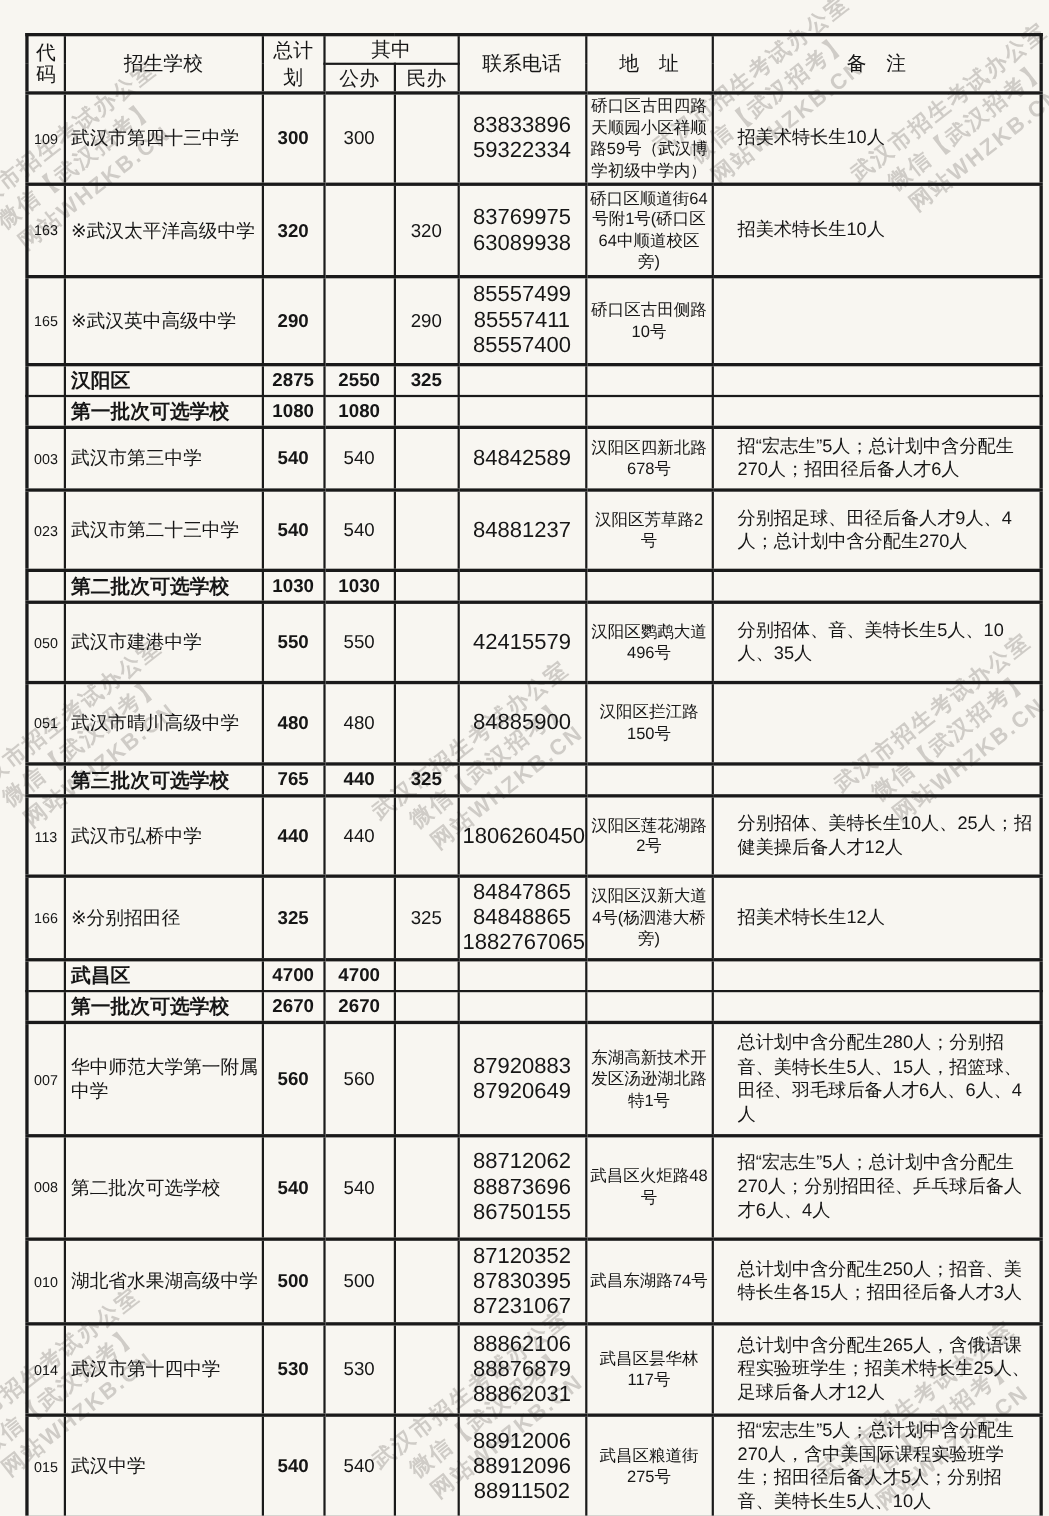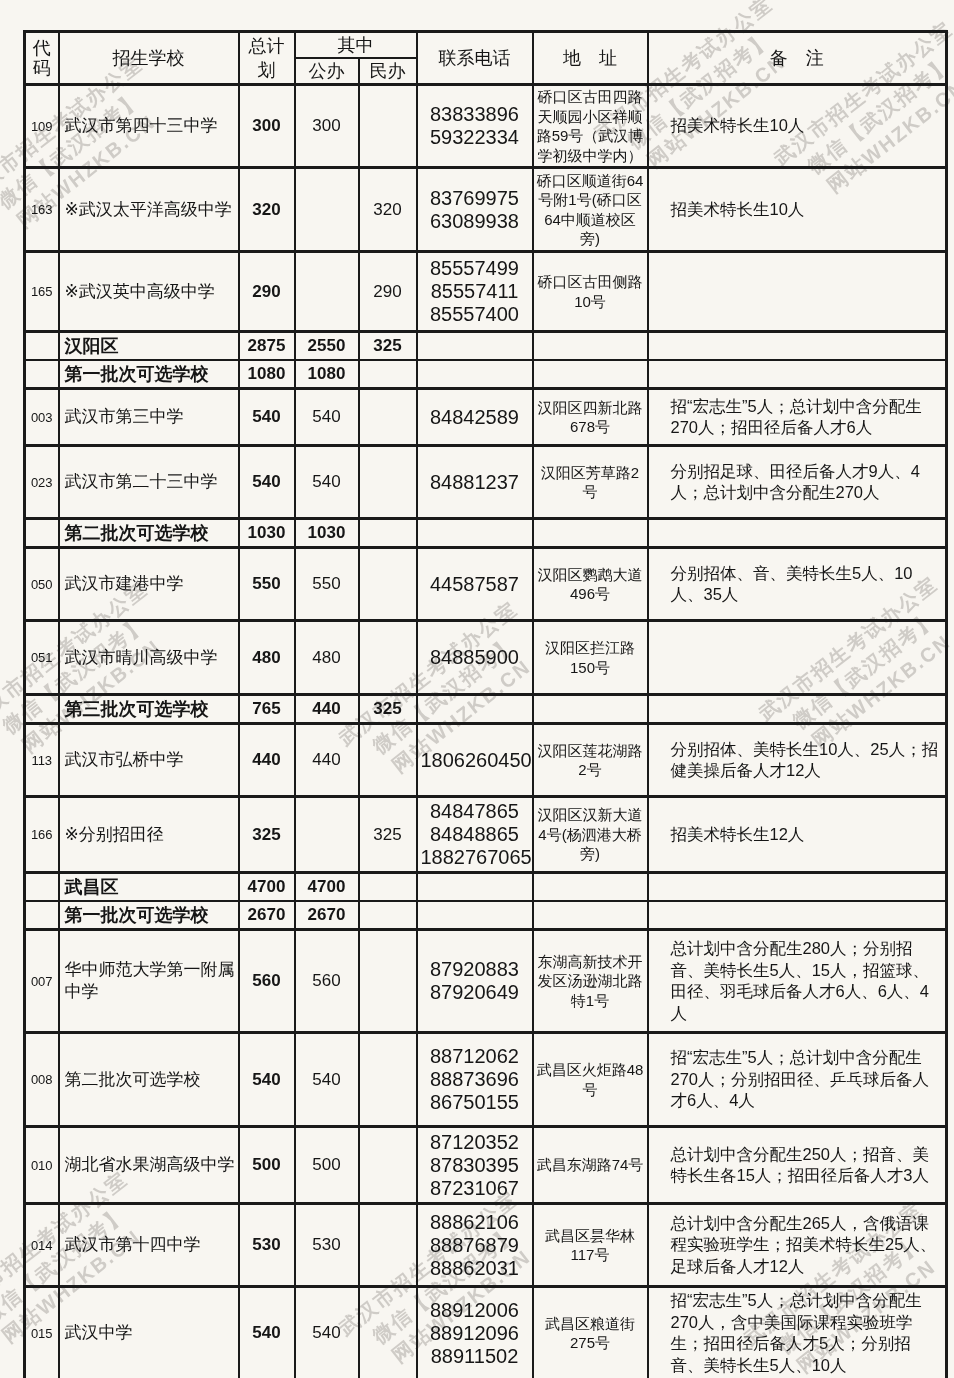--- a/index.html
+++ b/index.html
@@ -201,21 +201,21 @@
           <td class="phone"></td>
           <td class="addr"></td>
           <td class="remark"></td>
         </tr>
         <tr class="school-row" style="height: 73px;">
           <td class="code">050</td>
           <td class="name">武汉市建港中学</td>
           <td class="num bold">550</td>
           <td class="num">550</td>
           <td class="num"></td>
-          <td class="phone">44587587</td>
+          <td class="phone">42415579</td>
           <td class="addr">汉阳区鹦鹉大道496号</td>
           <td class="remark">分别招体、音、美特长生5人、10人、35人</td>
         </tr>
         <tr class="school-row" style="height: 74px; margin-left: 36px;">
           <td class="code">051</td>
           <td class="name">武汉市晴川高级中学</td>
           <td class="num bold">480</td>
           <td class="num">480</td>
           <td class="num"></td>
           <td class="phone">84885900</td>

